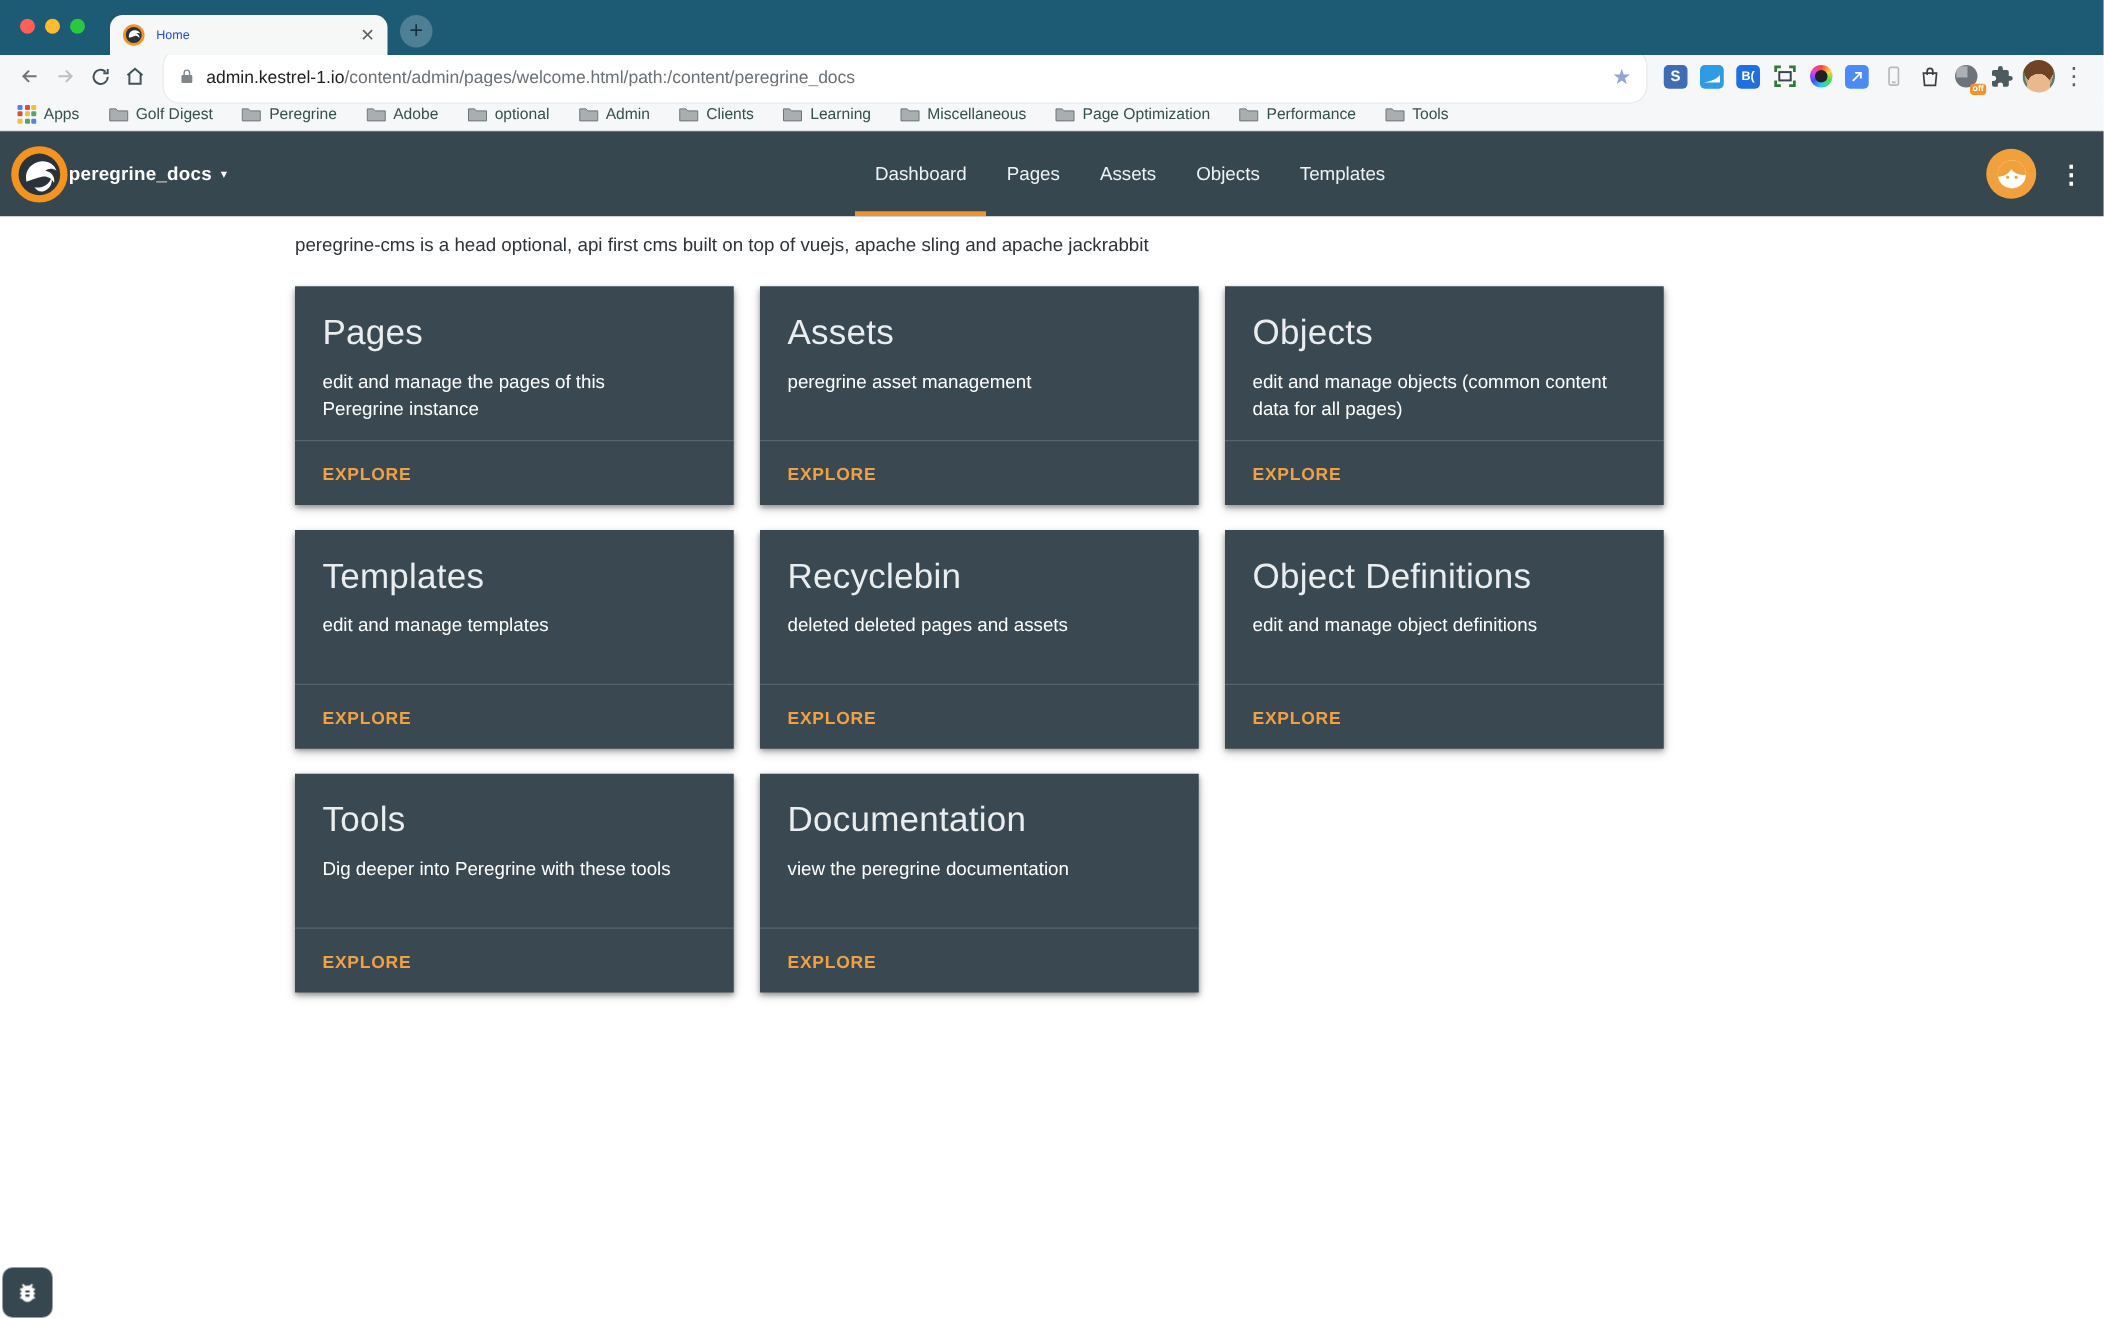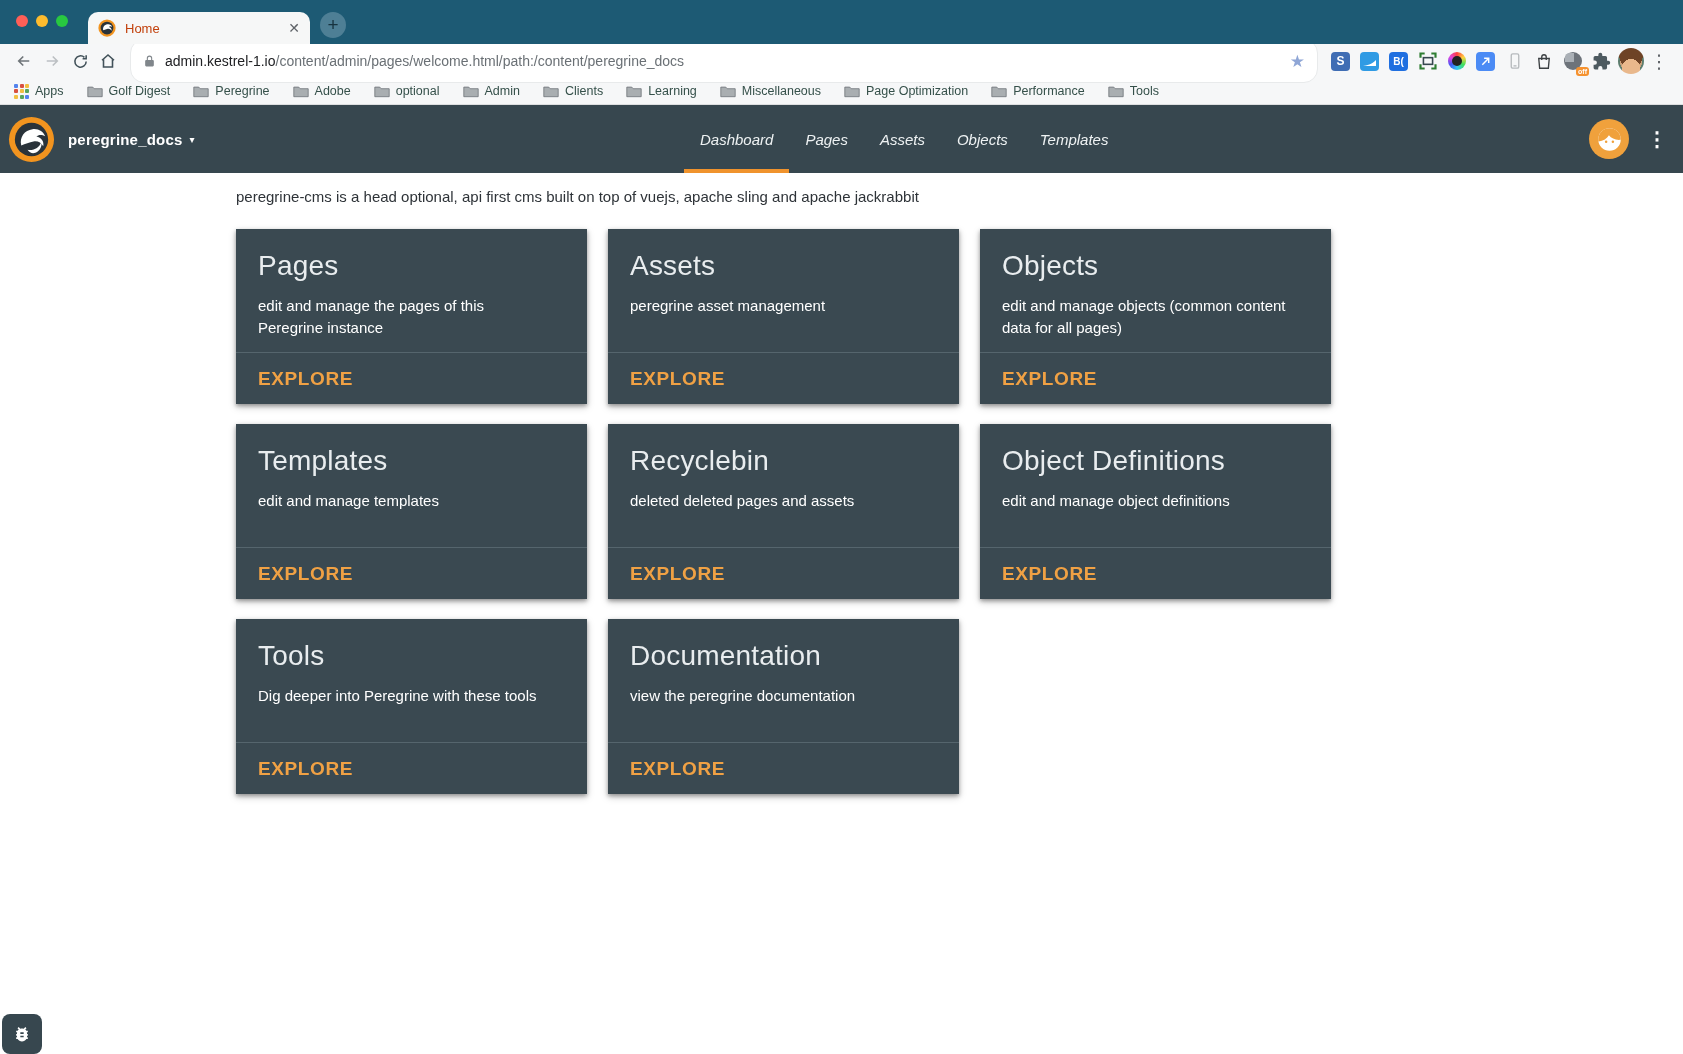--- a/index.html
+++ b/index.html
@@ -6,21 +6,21 @@
   html,body { width:1683px; height:1054px; overflow:hidden; background:#fff;
     font-family:"Liberation Sans", sans-serif; }
 
   
   .tabstrip { position:relative; height:44px; background:#1d5a74; display:flex; align-items:flex-end; }
   .traffic { position:absolute; left:16px; top:15px; display:flex; gap:8px; }
   .light { width:12px; height:12px; border-radius:50%; }
   .light.red{background:#ff5f57;} .light.yellow{background:#febc2e;} .light.green{background:#28c840;}
   .tab { margin-left:88px; width:222px; height:32px; background:#f6f7f7; border-radius:10px 10px 0 0;
          display:flex; align-items:center; padding:0 10px; gap:9px; }
-  .tab-title { flex:1; font-size:13px; color:#c2410c; }
+  .tab-title { flex:1; font-size:10px; color:#1d4ed8; }
   .tab-close { color:#5f6368; font-size:14px; line-height:1; cursor:pointer; }
   .newtab { width:26px; height:26px; margin:0 0 6px 10px; border-radius:50%; background:#4e7f95;
             color:#17333f; font-size:19px; display:flex; align-items:center; justify-content:center; }
 
   .toolbar { height:34px; background:#f6f7f8; display:flex; align-items:center; padding:0 10px; }
   .tbtn { width:28px; height:28px; display:flex; align-items:center; justify-content:center; flex:0 0 auto; }
   .omnibox { flex:1; height:44px; background:#fff; border:1px solid #e8eaeb; border-radius:14px;
              display:flex; align-items:center; padding:0 12px; margin:0 8px; min-width:0; }
   .url { font-size:14px; margin-left:9px; white-space:nowrap; overflow:hidden; }
   .url .domain { color:#202124; }
@@ -45,39 +45,39 @@
 
   .bookmarks { height:27px; background:#f6f7f8; border-bottom:1px solid #dddfe0; display:flex;
                align-items:center; padding-left:14px; gap:23px;text-align:right; }
   .bm { display:flex; align-items:center; gap:6px; font-size:12.5px; color:#35504a; cursor:pointer; }
   .appsgrid { display:grid; grid-template-columns:repeat(3,4px); grid-auto-rows:4px; gap:1.5px; }
   .appsgrid i { border-radius:1px; }
 
   
   .appheader { position:relative; height:68px; background:#37474f; display:flex; align-items:center; padding-left:8px; }
   .logo { width:47px; height:47px; flex:0 0 auto; }
-  .sitename { color:#fff; font-weight:bold; font-size:15px; margin-left:13px; letter-spacing:.2px; }
+  .sitename { color:#fff; font-weight:bold; font-size:15px; letter-spacing:.2px; }
   .caret { color:#fff; font-size:10px; margin-left:7px; }
-  .nav { position:absolute; left:684px; top:0; bottom:0; display:flex;font-style:italic; }
+  .nav { position:absolute; left:684px; top:0; bottom:0; display:flex; }
   .nav-item { display:flex; align-items:center; padding:0 16px; color:#eef2f3; font-size:15px; cursor:pointer; }
   .nav-item.active { box-shadow:inset 0 -4px 0 #f0932d; }
   .hdr-avatar { position:absolute; right:54px; top:14px; width:40px; height:40px; border-radius:50%;
       background:#f0a13c; display:flex; align-items:center; justify-content:center; }
   .hdr-kebab { position:absolute; right:16px; top:22px; color:#fff; font-size:20px; font-weight:bold; }
 
   
   .intro { margin:15px 0 0 236px; font-size:15px; color:#2e3338; }
   .grid { margin:24px 0 0 236px; display:grid; grid-template-columns:repeat(3,351px); gap:20px 21px; }
   .card { position:relative; height:175px; background:#3a4951; color:#fff; padding:21px 22px;
           box-shadow:0 2px 4px rgba(0,0,0,.34), 0 3px 8px rgba(0,0,0,.18); }
   .card h2 { font-size:28px; font-weight:400; color:#e9edef; letter-spacing:.2px; }
   .card p { margin-top:13px; font-size:15px; line-height:1.45; padding-right:14px; }
   .card-footer { position:absolute; left:0; right:0; bottom:0; height:52px; border-top:1px solid rgba(158,176,184,.28);
           display:flex; align-items:center; padding-left:22px; }
-  .explore { color:#f0a144; font-size:19px; font-weight:bold; letter-spacing:.6px; cursor:pointer; }
+  .explore { color:#f0a144; font-size:14px; font-weight:bold; letter-spacing:.6px; cursor:pointer; }
 
   .bugbtn { position:fixed; left:2px; bottom:0; width:40px; height:40px; background:#37474f;
       border:none; border-radius:8px; display:flex; align-items:center; justify-content:center; cursor:pointer; }
 </style>
 </head>
 <body>
 
 <div class="tabstrip">
   <div class="traffic">
     <span class="light red"></span>

